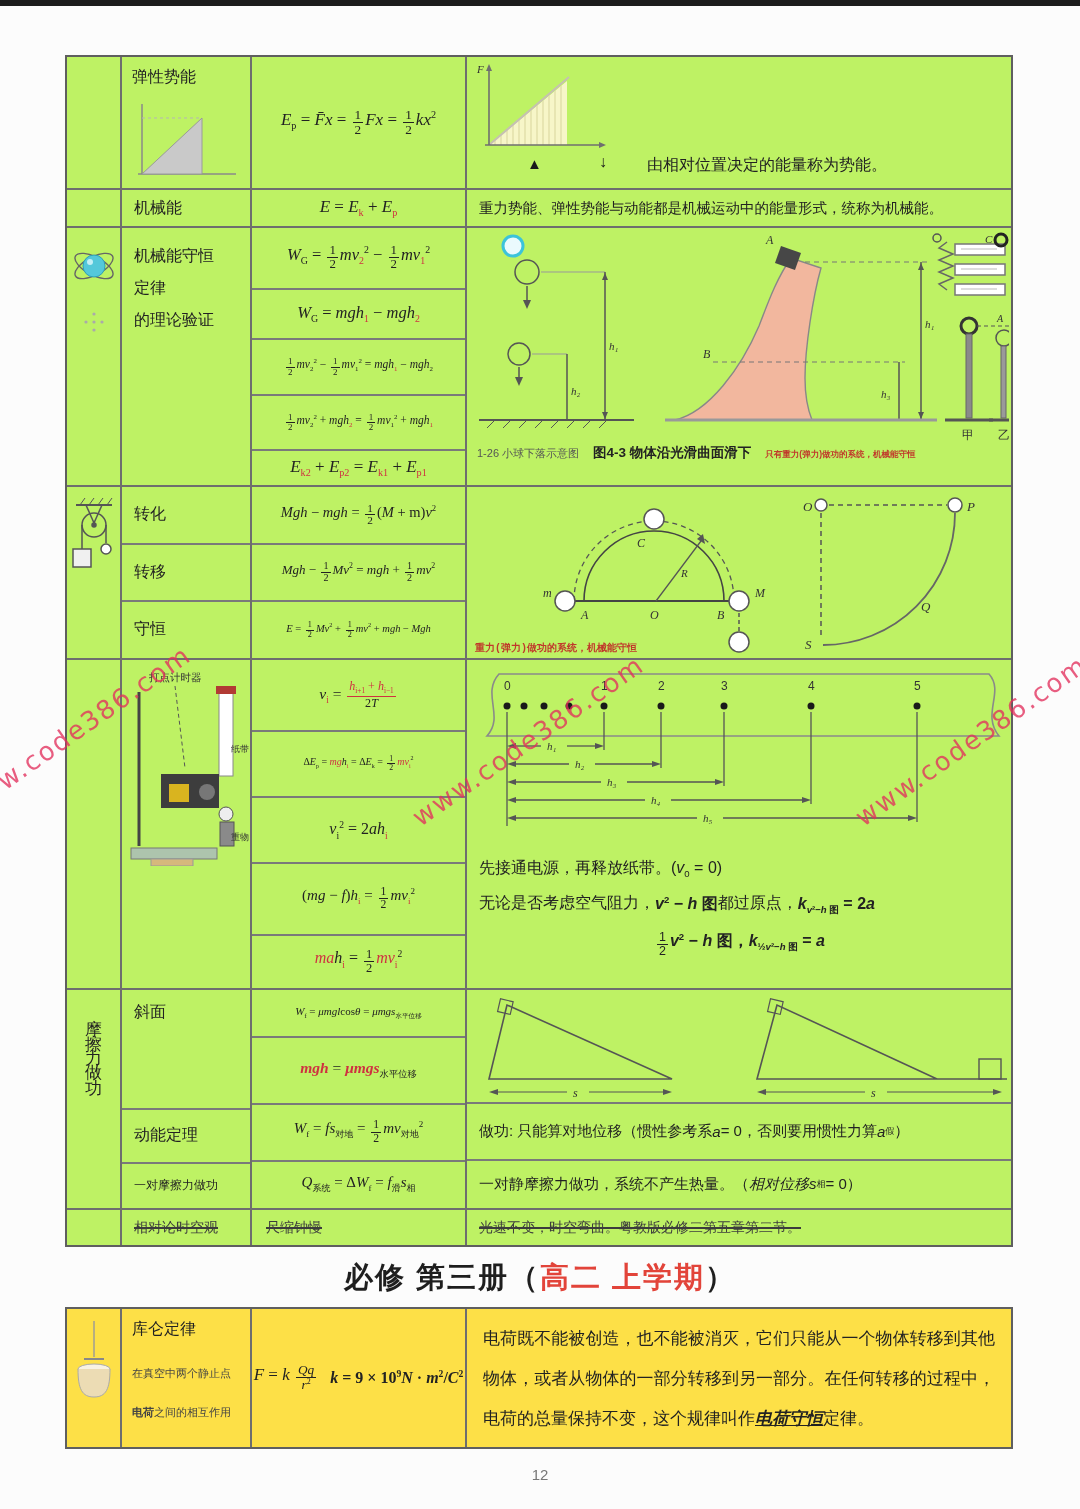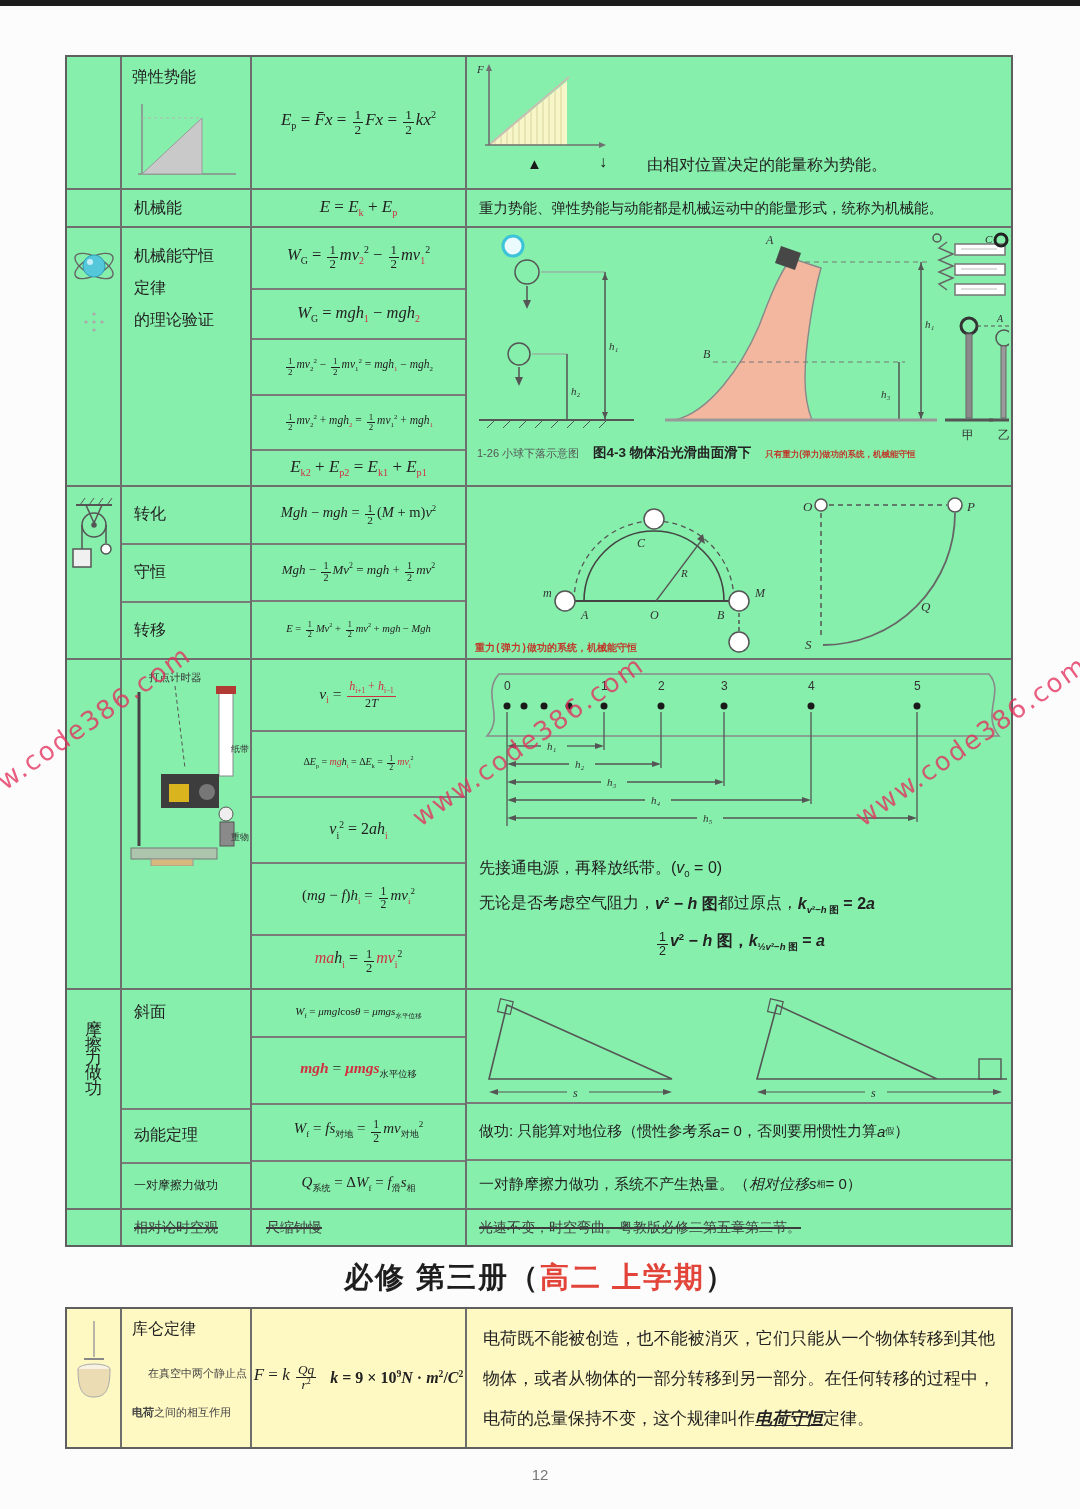--- a/index.html
+++ b/index.html
@@ -3,22 +3,22 @@
 <meta charset="utf-8">
 <style>
   html,body{margin:0;padding:0;background:#e9e9e9;}
   .page{position:relative;width:1080px;height:1509px;background:#fcfcfc;overflow:hidden;
         font-family:"Liberation Sans",sans-serif;color:#222;}
   .topbar{position:absolute;left:0;top:0;width:100%;height:6px;background:#1c1c1c;}
   .wm{position:absolute;color:rgba(226,48,92,0.78);font-size:26px;letter-spacing:2px;
       font-family:"DejaVu Sans",sans-serif;transform:rotate(-35deg);transform-origin:left center;
       white-space:nowrap;pointer-events:none;z-index:5;}
   
-  .t1{position:absolute;left:65px;top:55px;width:948px;border:2px solid #5f5f5f;background:#86efac;box-sizing:border-box;}
-  .t2{position:absolute;left:65px;top:1307px;width:948px;border:2px solid #5f5f5f;background:#fef9c3;box-sizing:border-box;}
+  .t1{position:absolute;left:65px;top:55px;width:948px;border:2px solid #5f5f5f;background:#bef264;box-sizing:border-box;}
+  .t2{position:absolute;left:65px;top:1307px;width:948px;border:2px solid #5f5f5f;background:#fde047;box-sizing:border-box;}
   .row{display:flex;border-bottom:2px solid #6e6e6e;box-sizing:border-box;}
   .row:last-child{border-bottom:none;}
   .c{border-right:2px solid #6e6e6e;position:relative;box-sizing:border-box;overflow:hidden;}
   .c:last-child{border-right:none;}
   .c1{width:55px;flex:none;display:flex;align-items:flex-start;justify-content:center;}
   .c2{width:130px;flex:none;}
   .c3{width:215px;flex:none;}
   .c4{flex:1;}
   .stack{display:flex;flex-direction:column;height:100%;}
   .stack>div{display:flex;align-items:center;justify-content:center;border-bottom:2px solid #7a7a7a;box-sizing:border-box;}
@@ -44,21 +44,21 @@
   svg text{font-family:"Liberation Serif",serif;font-style:italic;fill:#333;}
   svg text.up{font-style:normal;font-family:"Liberation Sans",sans-serif;}
   .sect{position:absolute;left:0;top:1258px;width:100%;text-align:center;font-size:29px;
         font-weight:bold;color:#1e1e1e;letter-spacing:2px;}
   .sect .red{color:#e2443a;}
   .pageno{position:absolute;left:50%;transform:translateX(-50%);top:1466px;font-size:15px;color:#777;}
   .vnotes{padding:4px 10px 0 12px;font-size:16px;color:#222;}
   .vnotes .ln{margin-top:14px;}
   .vnotes .ctr{text-align:center;margin-top:14px;}
   .cnote{padding:10px 16px;font-size:17px;line-height:40px;text-align:justify;}
-  .csub{font-size:11px;color:#444;margin-top:26px;padding-left:26px;}
+  .csub{font-size:11px;color:#444;margin-top:26px;padding-left:10px;}
   .csub2{font-size:11px;color:#444;margin-top:24px;padding-left:10px;}
 </style>
 </head>
 <body>
 
 <div class="page">
   <div class="topbar"></div>
 
   <div class="wm" style="left:-38px;top:795px">www.code386.com</div>
   <div class="wm" style="left:415px;top:805px">www.code386.com</div>
@@ -252,22 +252,22 @@
             <line x1="12" y1="32" x2="12" y2="56"></line>
               <line x1="36" y1="32" x2="36" y2="50"></line>
             <rect x="3" y="56" width="18" height="18" fill="#f0f0f0"></rect>
             <circle cx="36" cy="56" r="5" fill="#fff"></circle>
           </g>
         </svg>
       </div>
       <div class="c c2">
         <div class="stack lstack" style="font-size:16px">
           <div style="flex:58">转化</div>
+          <div style="flex:57">转移</div>
           <div style="flex:58">守恒</div>
-          <div style="flex:57">转移</div>
         </div>
       </div>
       <div class="c c3">
         <div class="stack">
           <div style="flex:58">
               <span class="fm" style="font-size:14.5px"><i>Mgh</i> − <i>mgh</i> = <span class="fr"><span class="t">1</span><span class="b">2</span></span>(<i>M</i> + m)<i>v</i><sup>2</sup></span>
             </div>
           <div style="flex:57">
               <span class="fm" style="font-size:13px"><i>Mgh</i> − <span class="fr"><span class="t">1</span><span class="b">2</span></span><i>Mv</i><sup>2</sup> = <i>mgh</i> + <span class="fr"><span class="t">1</span><span class="b">2</span></span><i>mv</i><sup>2</sup></span>
             </div>

